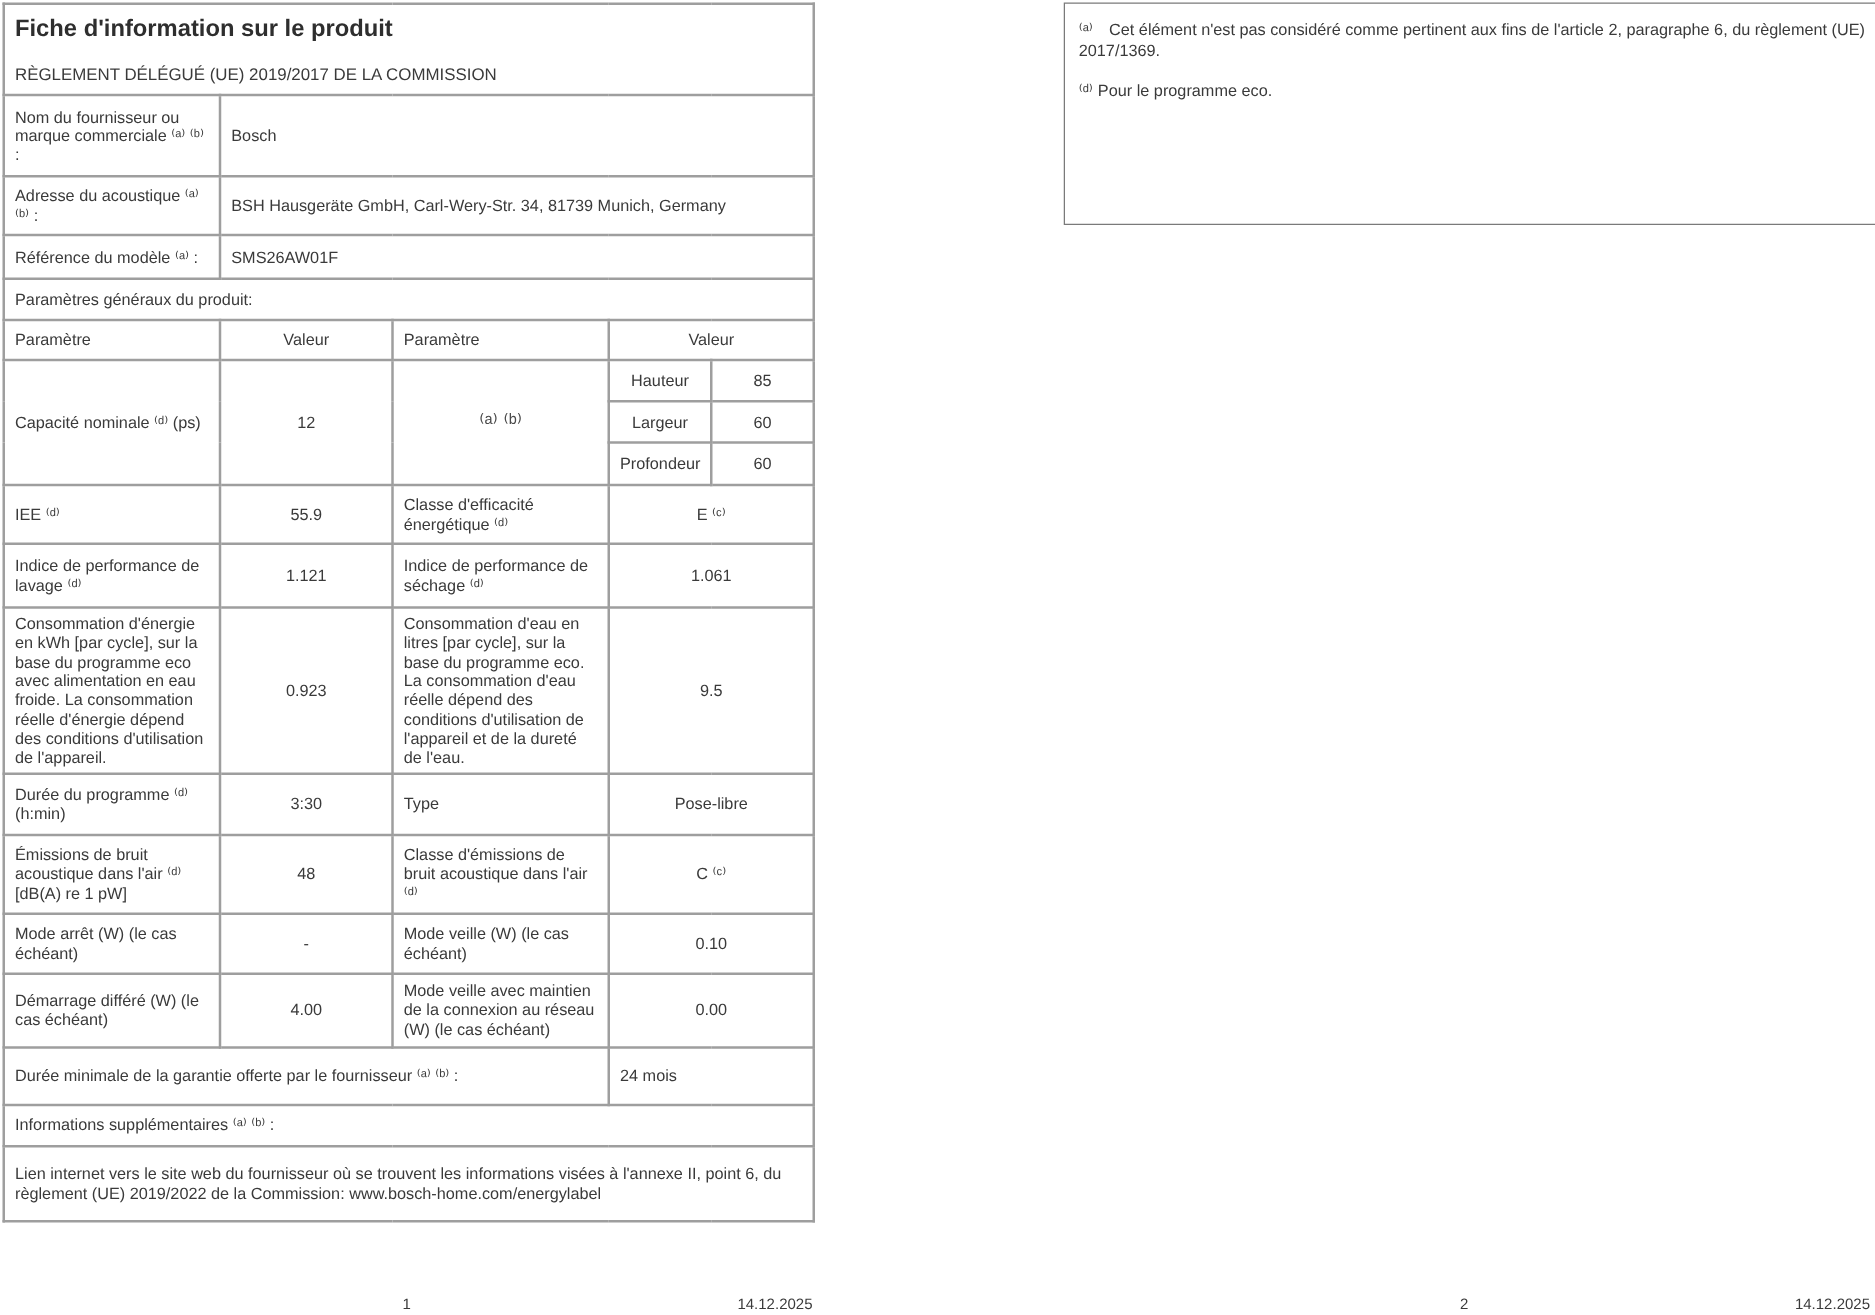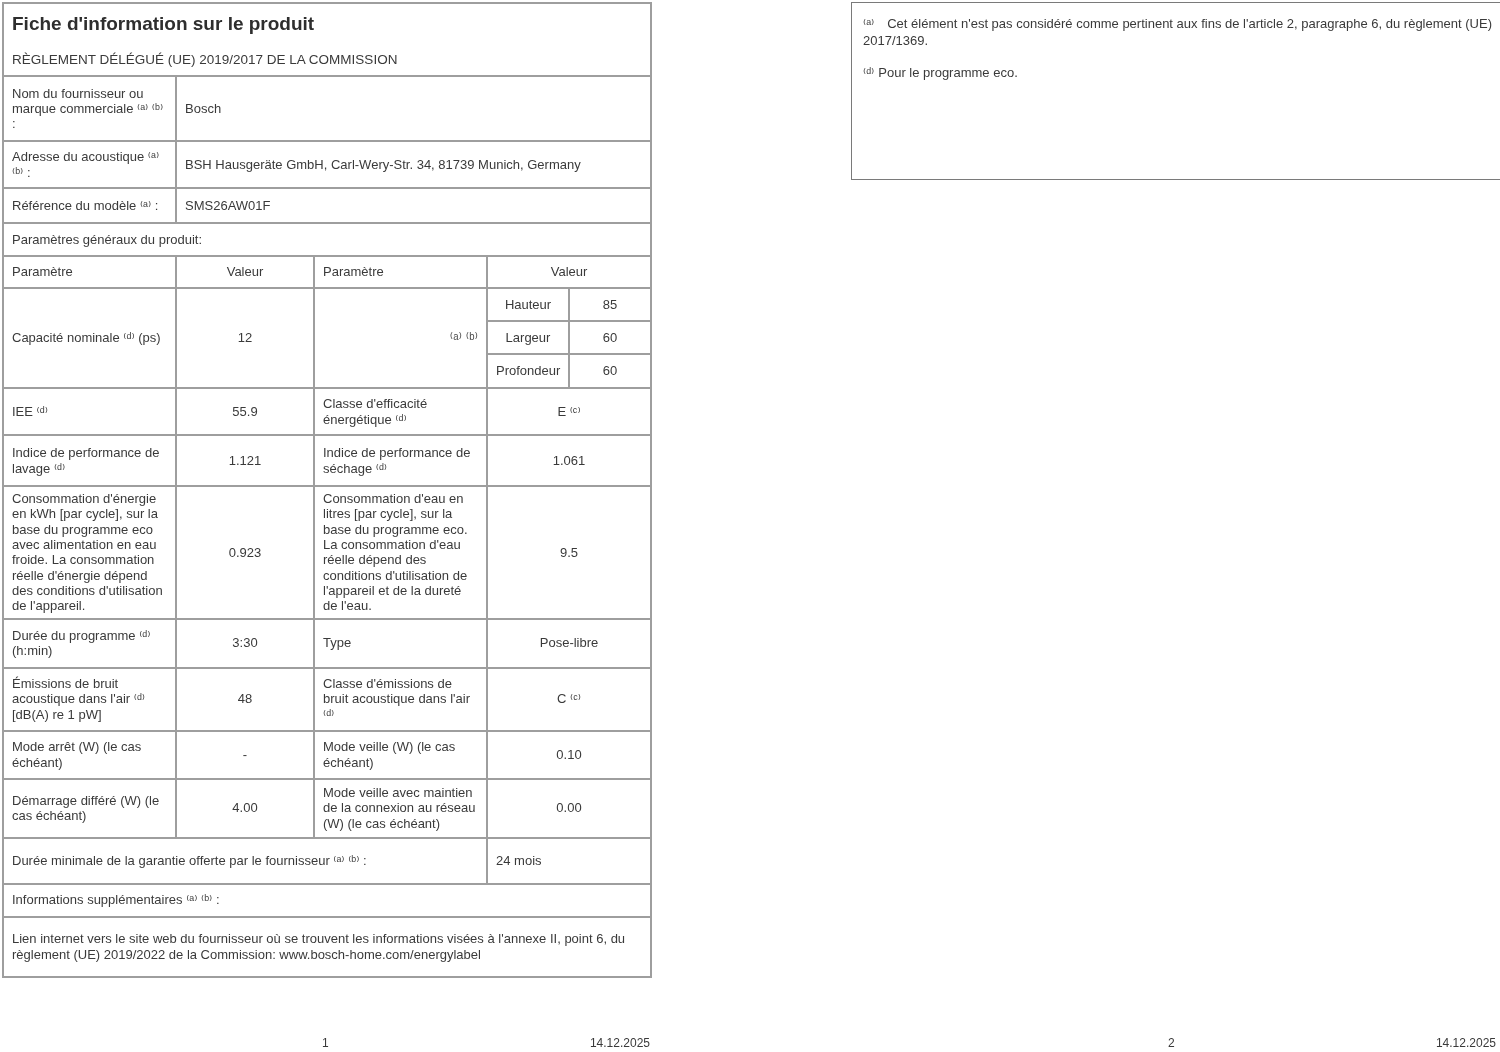--- a/index.html
+++ b/index.html
@@ -36,21 +36,21 @@
   td.title-cell { padding: 8px 9px; vertical-align: top; margin-top: 20px; }
   .doc-title {
     font-size: 19px;
     font-weight: bold;
     color: #2e2e2e;
     margin: 2px 0 16px 0;
   }
   .doc-subtitle { font-size: 13.5px; }
   .b { font-weight: normal; }
   .c { text-align: center; }
-  .noteonly { text-align: right; font-size: 14px; color: #4a4a4a; }
+  .noteonly { text-align: center; font-size: 17px; color: #4a4a4a; }
 
   
   .footnotes-box {
     position: absolute;
     left: 851px;
     top: 2px;
     width: 691px;
     min-height: 178px;
     box-sizing: border-box;
     border: 1px solid #7a7a7a;

